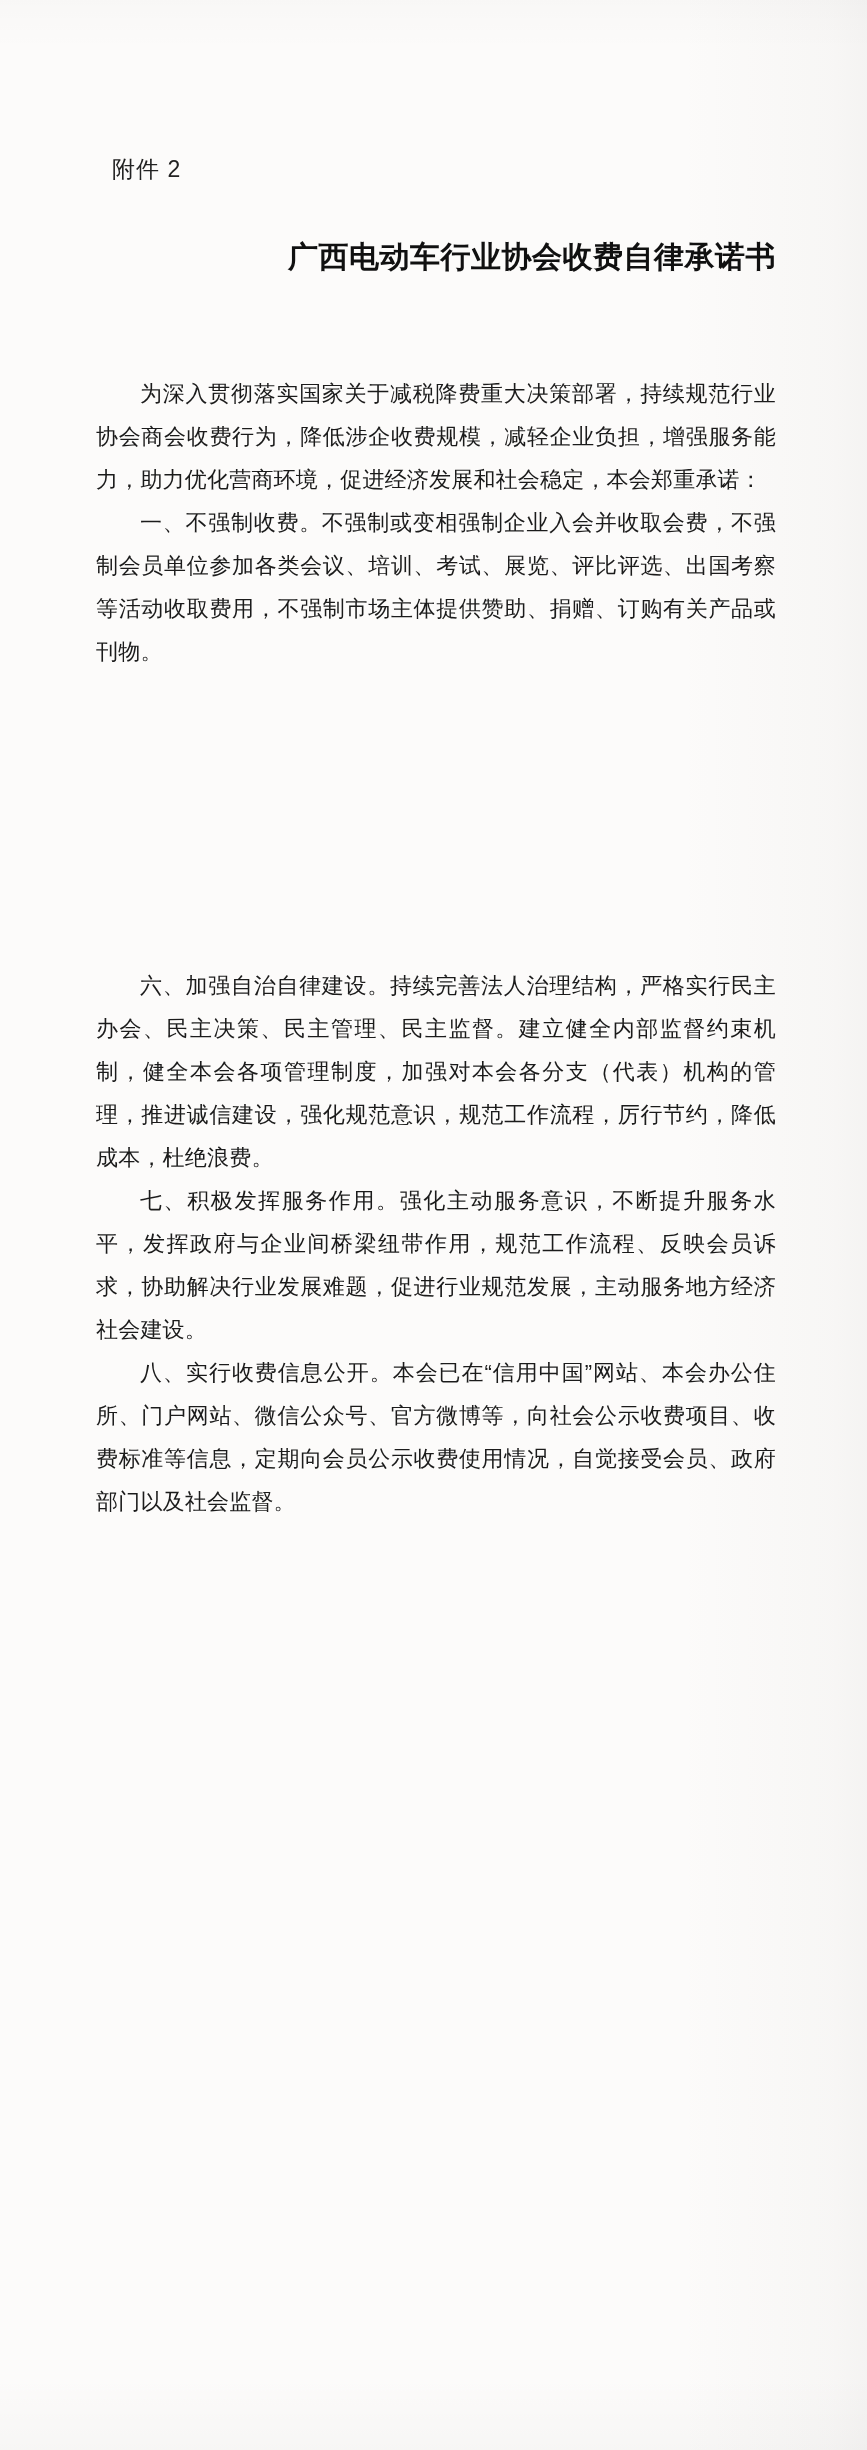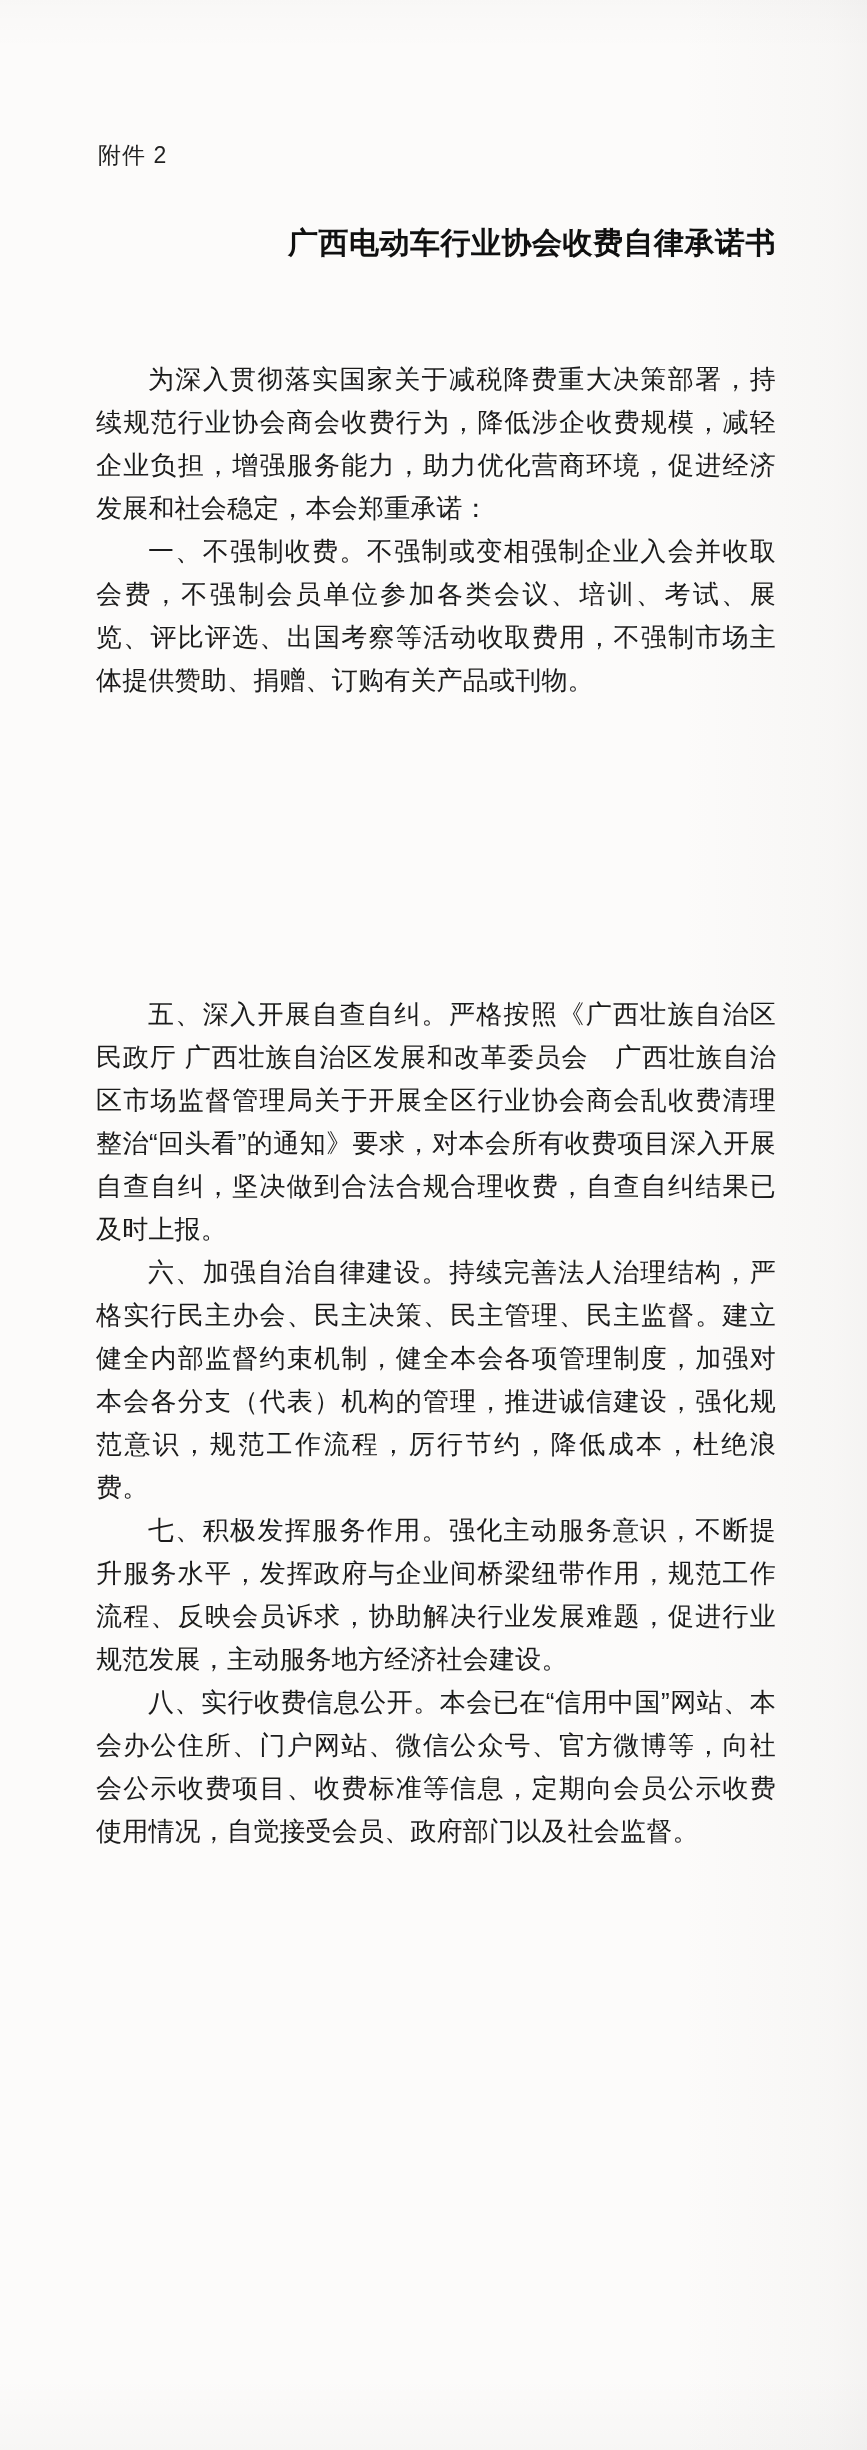--- a/index.html
+++ b/index.html
@@ -16,21 +16,21 @@
     background-image:
       linear-gradient(90deg, rgba(0,0,0,0) 78%, rgba(60,55,50,0.025) 96%, rgba(60,55,50,0.04) 100%),
       linear-gradient(180deg, rgba(0,0,0,0.015) 0%, rgba(0,0,0,0) 2%, rgba(0,0,0,0) 97%, rgba(0,0,0,0.02) 100%);
     color: #1c1c1c;
     font-family: "Liberation Sans", "DejaVu Sans", sans-serif;
     overflow: hidden;
     box-sizing: border-box;
     padding: 0 91px 0 96px;
   }
   .attachment {
-    margin: 2px;
+    margin: 16px;
     padding-top: 138px;
     font-size: 23px;
     line-height: 30px;
     letter-spacing: 1px;
     color: #222;
   }
   .doc-title {
     margin: 52px 0 0 0;
     font-family: "Liberation Serif", "DejaVu Serif", serif;
     font-weight: bold;
@@ -38,21 +38,21 @@
     line-height: 42px;
     text-align: right;
     color: #101010;
     letter-spacing: 0.5px;
   }
   .doc-body {
     margin: 0;
   }
   .doc-body p {
     margin: 0;
-    font-size: 26px;
+    font-size: 22px;
     line-height: 43px;
     text-align: justify;
     text-indent: 2em;
     letter-spacing: 0.2px;
     color: #1b1b1b;
   }
   .body-page1 {
     margin-top: 94px;
   }
   .body-page2 {
@@ -67,19 +67,18 @@
   <div class="attachment">附件 2</div>
 
   <h1 class="doc-title">广西电动车行业协会收费自律承诺书</h1>
 
   <div class="doc-body body-page1">
     <p>为深入贯彻落实国家关于减税降费重大决策部署，持续规范行业协会商会收费行为，降低涉企收费规模，减轻企业负担，增强服务能力，助力优化营商环境，促进经济发展和社会稳定，本会郑重承诺：</p>
     <p>一、不强制收费。不强制或变相强制企业入会并收取会费，不强制会员单位参加各类会议、培训、考试、展览、评比评选、出国考察等活动收取费用，不强制市场主体提供赞助、捐赠、订购有关产品或刊物。</p>
   </div>
 
   <div class="doc-body body-page2">
-    <p>五、深入开展自查自纠。严格按照《广西壮族自治区民政厅 广西壮族自治区发展和改革委员会　广西壮族自治区市场监督管理局关于开展全区行业协会商会乱收费清理整治“回头看”的通知》要求，对本会所有收费项目深入开展自查自纠，坚决做到合法合规合理收费，自查自纠结果已及时上报。</p>
     <p>六、加强自治自律建设。持续完善法人治理结构，严格实行民主办会、民主决策、民主管理、民主监督。建立健全内部监督约束机制，健全本会各项管理制度，加强对本会各分支（代表）机构的管理，推进诚信建设，强化规范意识，规范工作流程，厉行节约，降低成本，杜绝浪费。</p>
     <p>七、积极发挥服务作用。强化主动服务意识，不断提升服务水平，发挥政府与企业间桥梁纽带作用，规范工作流程、反映会员诉求，协助解决行业发展难题，促进行业规范发展，主动服务地方经济社会建设。</p>
     <p>八、实行收费信息公开。本会已在“信用中国”网站、本会办公住所、门户网站、微信公众号、官方微博等，向社会公示收费项目、收费标准等信息，定期向会员公示收费使用情况，自觉接受会员、政府部门以及社会监督。</p>
   </div>
 
 </div>
 
 </body></html>

